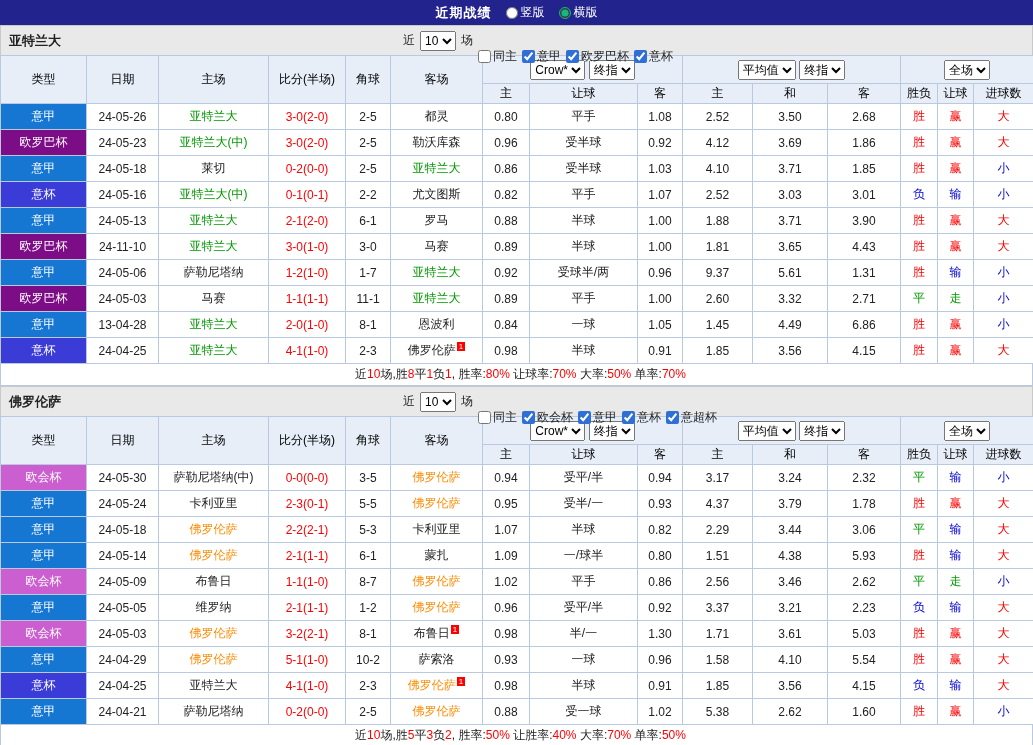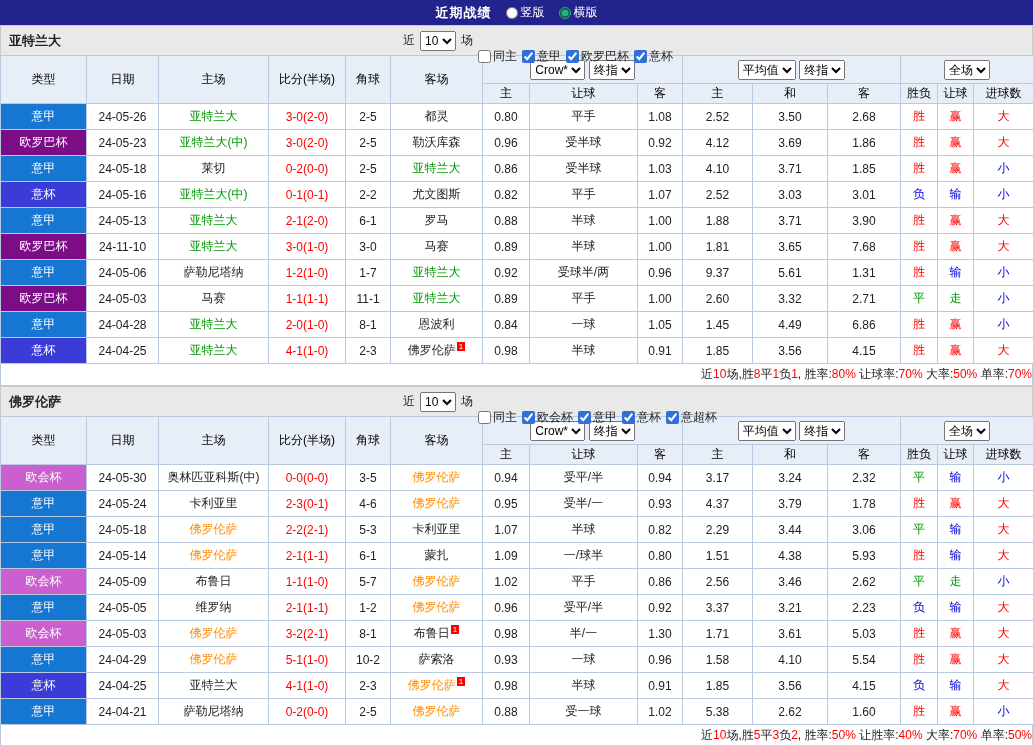--- a/index.html
+++ b/index.html
@@ -23,21 +23,21 @@
   th, td { border:1px solid #b9c9e0; text-align:center; overflow:hidden; white-space:nowrap; padding:0; }
   thead th { background:#e7eef8; font-weight:normal; color:#000; }
   thead tr.h1 th { height:28px; }
   thead tr.h2 th { height:20px; font-size:12px; }
   tbody td { height:26px; font-size:12px; background:#fff; }
 
   td.league { color:#fff; }
   td.score { color:#ff0000; }
   sup.supbox { background:#ff0000; color:#fff; font-size:8px; line-height:9px; padding:0 2px; margin-left:1px; display:inline-block; vertical-align:top; }
 
-  .summary { height:22px; line-height:21px; text-align:right; font-size:12px; border:1px solid #b9c9e0; border-top:none; color:#222;padding-left:8px; }
+  .summary { height:22px; line-height:21px; text-align:center; font-size:12px; border:1px solid #b9c9e0; border-top:none; color:#222;padding-left:8px; }
   .summary .red { color:#ff0000; }
 </style>
 </head>
 <body>
 
 <div class="topbar">
   <span class="title">近期战绩</span>
   <label>
     <input type="radio" name="layout" id="radio-0" style="">
     <span>竖版</span>
@@ -205,21 +205,21 @@
           <td>24-11-10</td>
           <td><span style="color: rgb(0, 153, 0);">亚特兰大</span></td>
           <td class="score">3-0(1-0)</td>
           <td>3-0</td>
           <td><span>马赛</span></td>
           <td>0.89</td>
           <td>半球</td>
           <td>1.00</td>
           <td>1.81</td>
           <td>3.65</td>
-          <td>7.68</td>
+          <td>4.43</td>
           <td style="color: rgb(255, 0, 0);">胜</td>
           <td style="color: rgb(255, 0, 0);">赢</td>
           <td style="color: rgb(255, 0, 0);">大</td>
         </tr>
         <tr>
           <td class="league" style="background: rgb(21, 119, 210);">意甲</td>
           <td>24-05-06</td>
           <td><span>萨勒尼塔纳</span></td>
           <td class="score">1-2(1-0)</td>
           <td>1-7</td>
@@ -246,21 +246,21 @@
           <td>1.00</td>
           <td>2.60</td>
           <td>3.32</td>
           <td>2.71</td>
           <td style="color: rgb(0, 153, 0);">平</td>
           <td style="color: rgb(0, 153, 0);">走</td>
           <td style="color: rgb(0, 0, 221);">小</td>
         </tr>
         <tr>
           <td class="league" style="background: rgb(21, 119, 210);">意甲</td>
-          <td>24-04-28</td>
+          <td>13-04-28</td>
           <td><span style="color: rgb(0, 153, 0);">亚特兰大</span></td>
           <td class="score">2-0(1-0)</td>
           <td>8-1</td>
           <td><span>恩波利</span></td>
           <td>0.84</td>
           <td>一球</td>
           <td>1.05</td>
           <td>1.45</td>
           <td>4.49</td>
           <td>6.86</td>
@@ -354,40 +354,40 @@
         <th>客</th>
         <th>胜负</th>
         <th>让球</th>
         <th>进球数</th>
       </tr>
     </thead>
     <tbody>
         <tr>
           <td class="league" style="background: rgb(204, 95, 208);">欧会杯</td>
           <td>24-05-30</td>
-          <td><span>奥林匹亚科斯(中)</span></td>
+          <td><span>萨勒尼塔纳(中)</span></td>
           <td class="score">0-0(0-0)</td>
           <td>3-5</td>
           <td><span style="color: rgb(255, 138, 0);">佛罗伦萨</span></td>
           <td>0.94</td>
           <td>受平/半</td>
           <td>0.94</td>
           <td>3.17</td>
           <td>3.24</td>
           <td>2.32</td>
           <td style="color: rgb(0, 153, 0);">平</td>
           <td style="color: rgb(0, 0, 221);">输</td>
           <td style="color: rgb(0, 0, 221);">小</td>
         </tr>
         <tr>
           <td class="league" style="background: rgb(21, 119, 210);">意甲</td>
           <td>24-05-24</td>
           <td><span>卡利亚里</span></td>
           <td class="score">2-3(0-1)</td>
-          <td>4-6</td>
+          <td>5-5</td>
           <td><span style="color: rgb(255, 138, 0);">佛罗伦萨</span></td>
           <td>0.95</td>
           <td>受半/一</td>
           <td>0.93</td>
           <td>4.37</td>
           <td>3.79</td>
           <td>1.78</td>
           <td style="color: rgb(255, 0, 0);">胜</td>
           <td style="color: rgb(255, 0, 0);">赢</td>
           <td style="color: rgb(255, 0, 0);">大</td>
@@ -424,21 +424,21 @@
           <td>5.93</td>
           <td style="color: rgb(255, 0, 0);">胜</td>
           <td style="color: rgb(0, 0, 221);">输</td>
           <td style="color: rgb(255, 0, 0);">大</td>
         </tr>
         <tr>
           <td class="league" style="background: rgb(204, 95, 208);">欧会杯</td>
           <td>24-05-09</td>
           <td><span>布鲁日</span></td>
           <td class="score">1-1(1-0)</td>
-          <td>5-7</td>
+          <td>8-7</td>
           <td><span style="color: rgb(255, 138, 0);">佛罗伦萨</span></td>
           <td>1.02</td>
           <td>平手</td>
           <td>0.86</td>
           <td>2.56</td>
           <td>3.46</td>
           <td>2.62</td>
           <td style="color: rgb(0, 153, 0);">平</td>
           <td style="color: rgb(0, 153, 0);">走</td>
           <td style="color: rgb(0, 0, 221);">小</td>

